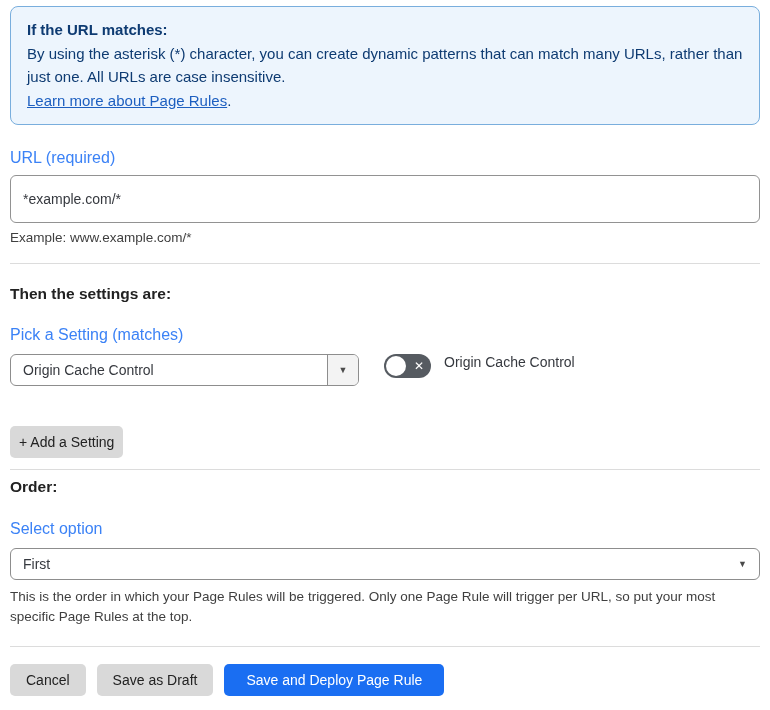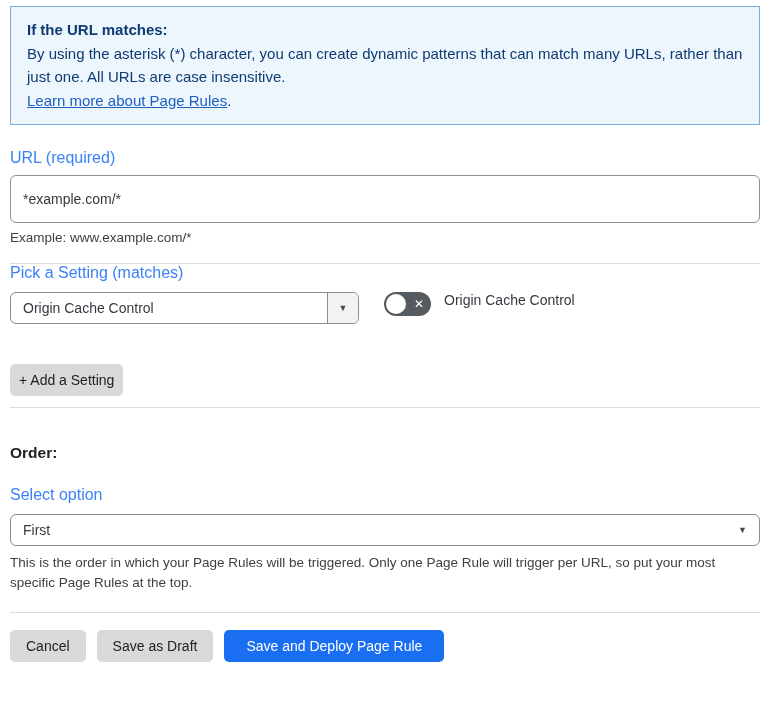--- a/index.html
+++ b/index.html
@@ -17,21 +17,21 @@
     font-weight: bold;
     color: #2b2b2b;
     letter-spacing: -0.2px;
     margin: 4px 0 15px 0;
   }
 
   
   .info-box {
     background: #edf5fd;
     border: 1px solid #79aedd;
-    border-radius: 0;
+    border-radius: 8px;
     padding: 11px 16px 12px 16px;
     color: #0e3b72;
     font-size: 15px;
     line-height: 23.5px;
     margin-bottom: 24px;
   }
   .info-box .info-heading { font-weight: bold; }
   .info-box a {
     color: #1d5fc0;
     text-decoration: underline;
@@ -58,21 +58,21 @@
   .divider-1 { margin-top: 18px; }
   .divider-2 { margin-top: 11px; }
   .divider-3 { margin-top: 20px; }
 
   .section-heading {
     font-size: 15.5px;
     font-weight: bold;
     color: #222;
   }
   .heading-then { margin-top: 21px; margin-bottom: 23px; }
-  .heading-order { margin-top: 36px; margin-bottom: 24px; }
+  .heading-order { margin-top: 8px; margin-bottom: 24px; }
 
   
   .setting-row { display: flex; align-items: flex-start; margin-top: 10px; }
   .dropdown {
     width: 349px; height: 32px;
     border: 1px solid #8d8d8d;
     border-radius: 6px;
     background: #fff;
     display: flex;
     align-items: stretch;
@@ -167,20 +167,21 @@
       <a href="#">Learn more about Page Rules</a><span>.</span>
     </div>
   </div>
 
   <label class="field-label">URL (required)</label>
   <input type="text" class="text-input" value="*example.com/*" style="">
   <div class="helper-text">Example: www.example.com/*</div>
 
   <hr class="divider divider-1">
 
+  <h2 class="section-heading heading-then">Then the settings are:</h2>
 
   <label class="field-label">Pick a Setting (matches)</label>
 
   <div class="setting-row">
     <div class="dropdown">
       <div class="dropdown-value">Origin Cache Control</div>
       <div class="dropdown-caret-box">
         <span class="caret">▼</span>
       </div>
     </div>

